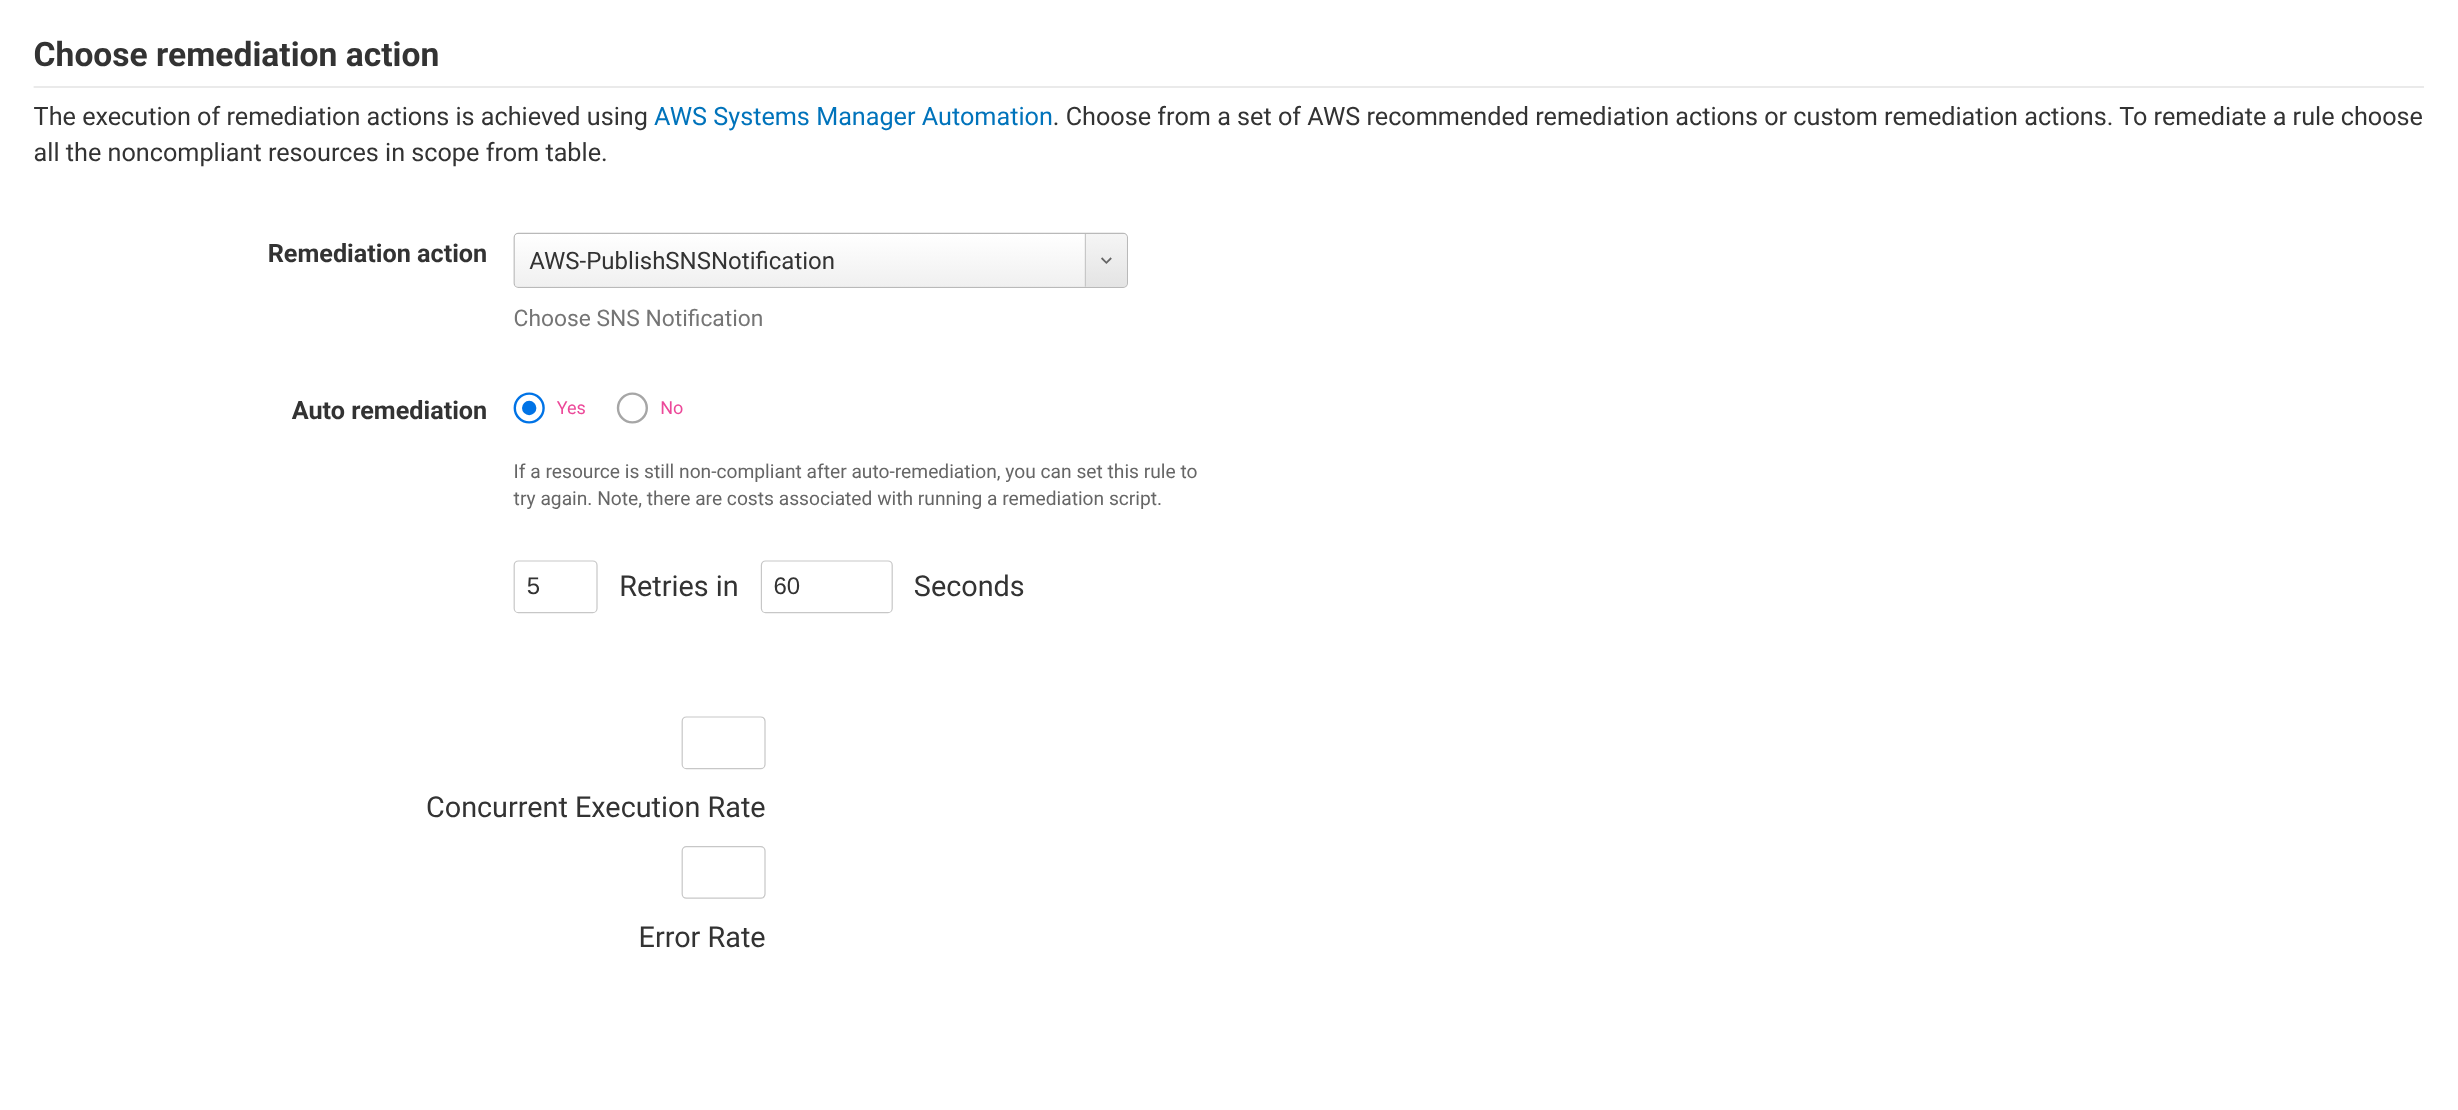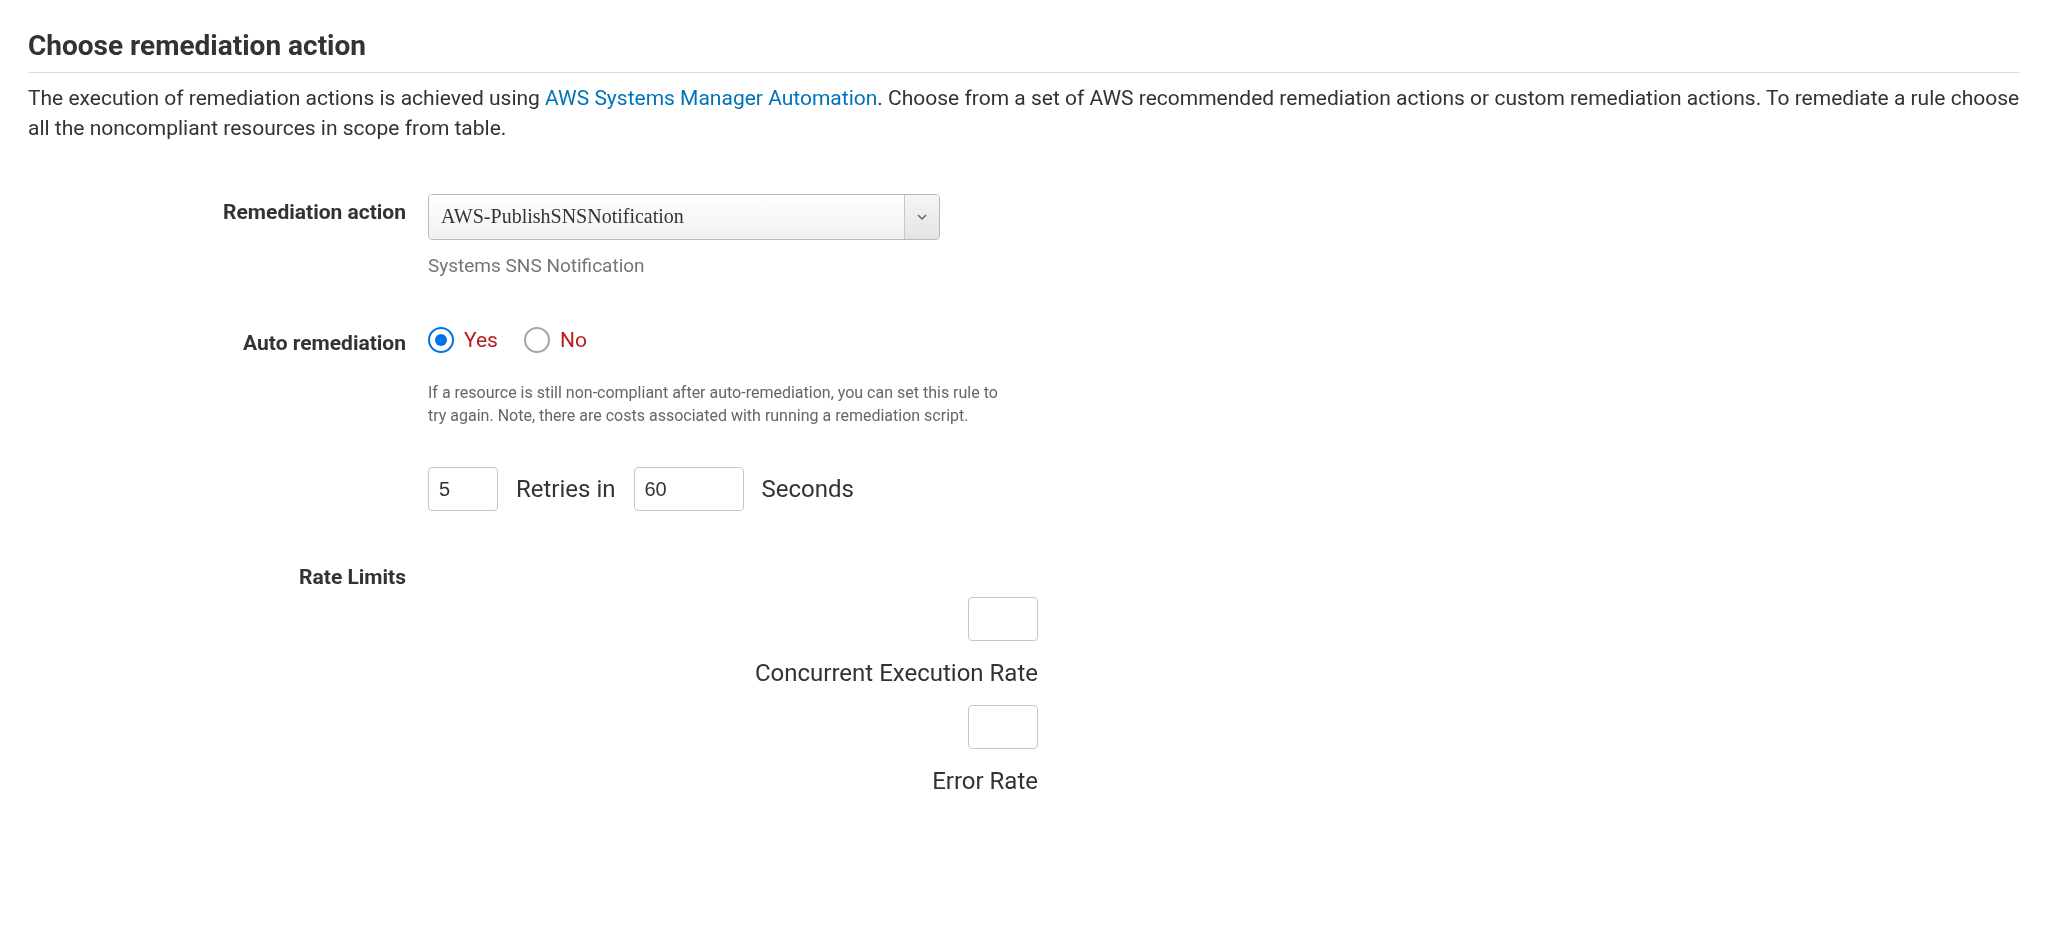--- a/index.html
+++ b/index.html
@@ -57,21 +57,20 @@
   }
   .select-wrap {
     display: flex;
     align-items: stretch;
     width: 510px;
     height: 44px;
     border: 1px solid #b9b9b9;
     border-radius: 4px;
     background: linear-gradient(#fefefe, #ececec);
     overflow: hidden;
-    font-family: Liberation Serif, serif;
   }
   .select-value {
     flex: 1;
     padding: 8px 12px;
     font-size: 20px;
     color: #333;
     display: flex;
     align-items: center;
     background: linear-gradient(#ffffff, #f0f0f0);
   }
@@ -96,22 +95,22 @@
   .radio-row {
     display: flex;
     align-items: center;
     gap: 26px;
     padding-top: 2px;
   }
   .radio-item {
     display: flex;
     align-items: center;
     gap: 10px;
-    font-size: 21px;
-    color: #b91c1c;
+    font-size: 15px;
+    color: #ec4899;
   }
   .radio {
     width: 22px;
     height: 22px;
     border: 2px solid #a6a6a6;
     border-radius: 50%;
     display: inline-flex;
     align-items: center;
     justify-content: center;
     background: #fff;
@@ -186,21 +185,21 @@
       <div class="form-label">Remediation action</div>
       <div class="form-control">
         <div class="select-wrap">
           <div class="select-value">AWS-PublishSNSNotification</div>
           <div class="select-btn">
             <svg viewBox="0 0 12 12" fill="none" stroke="currentColor" stroke-width="1.5">
                 <polyline points="2,4 6,8 10,4"></polyline>
               </svg>
           </div>
         </div>
-        <div class="helper">Systems SNS Notification</div>
+        <div class="helper">Choose SNS Notification</div>
       </div>
     </div>
 
     <div class="form-row">
       <div class="form-label">Auto remediation</div>
       <div class="form-control">
         <div class="radio-row">
           <div class="radio-item">
             <span class="radio checked"></span>
             <span>Yes</span>
@@ -214,21 +213,20 @@
         <div class="input-row">
           <input class="num-input small" value="5" style="">
           <span class="inline-label">Retries in</span>
           <input class="num-input med" value="60" style="">
           <span class="inline-label">Seconds</span>
         </div>
       </div>
     </div>
 
     <div class="form-row">
-      <div class="form-label">Rate Limits</div>
       <div class="form-control">
         <div class="rate-row">
           <input class="num-input small" value="" style="">
           <span class="inline-label">Concurrent Execution Rate</span>
           <input class="num-input small" value="" style="">
           <span class="inline-label">Error Rate</span>
         </div>
       </div>
     </div>
 

